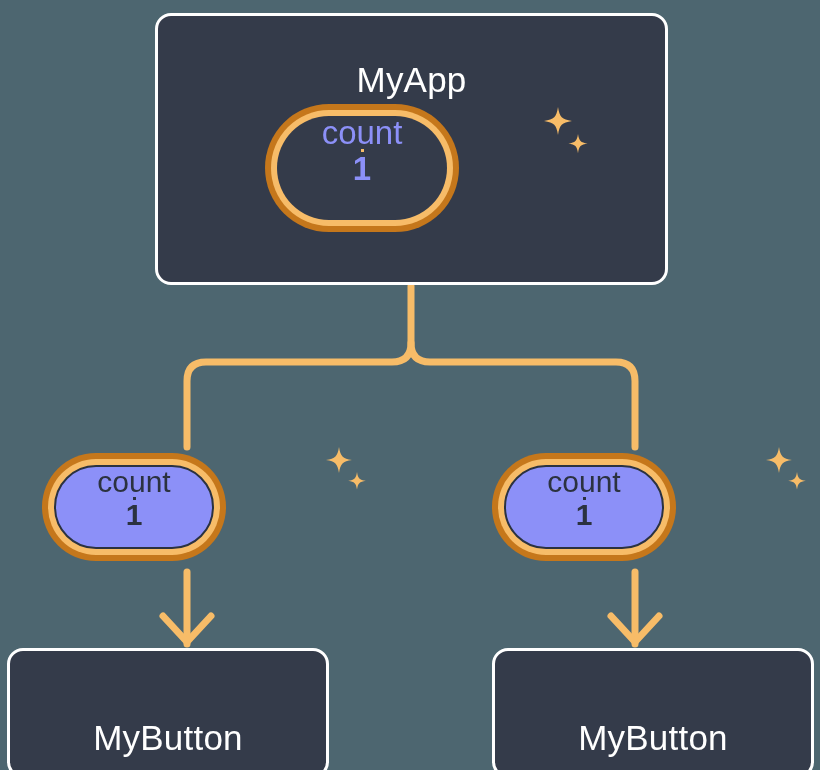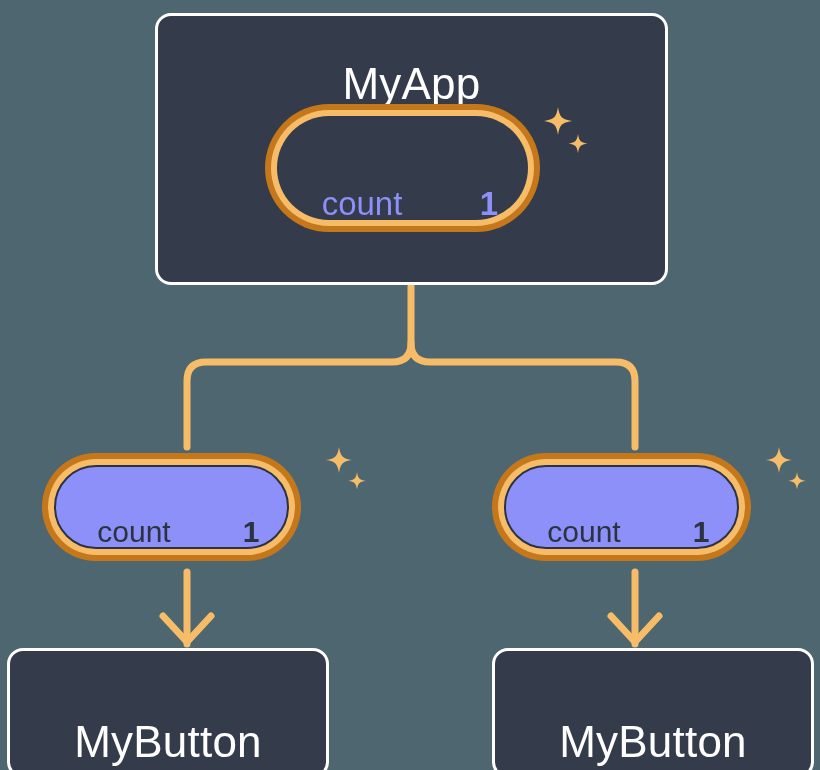--- a/index.html
+++ b/index.html
@@ -36,21 +36,21 @@
   .card {
     position: absolute;
     background: #343b4a;
     border: 3px solid #ffffff;
     border-radius: 16px;
     z-index: 2;
   }
 
   .card-title {
     color: #ffffff;
-    font-size: 44px;
+    font-size: 35px;
     font-weight: 400;
     letter-spacing: 0.2px;
     text-align: center;
     width: 100%;
     line-height: 1;
   }
 
   #card-myapp {
     left: 155px;
     top: 13px;
@@ -103,23 +103,24 @@
     
     background: #f7bc68;
     border-radius: 999px;
     padding: 6px;
     display: block;
   }
 
   .pill-body {
     border-radius: 999px;
     display: flex;
-    align-items: flex-end;
+    align-items: center;
     overflow: hidden;
     height: 100%;
+    flex-direction: column;
   }
 
   .pill-cell {
     display: flex;
     align-items: center;
     justify-content: center;
     line-height: 1;
   }
 
   .pill-name { font-weight: 400; }

